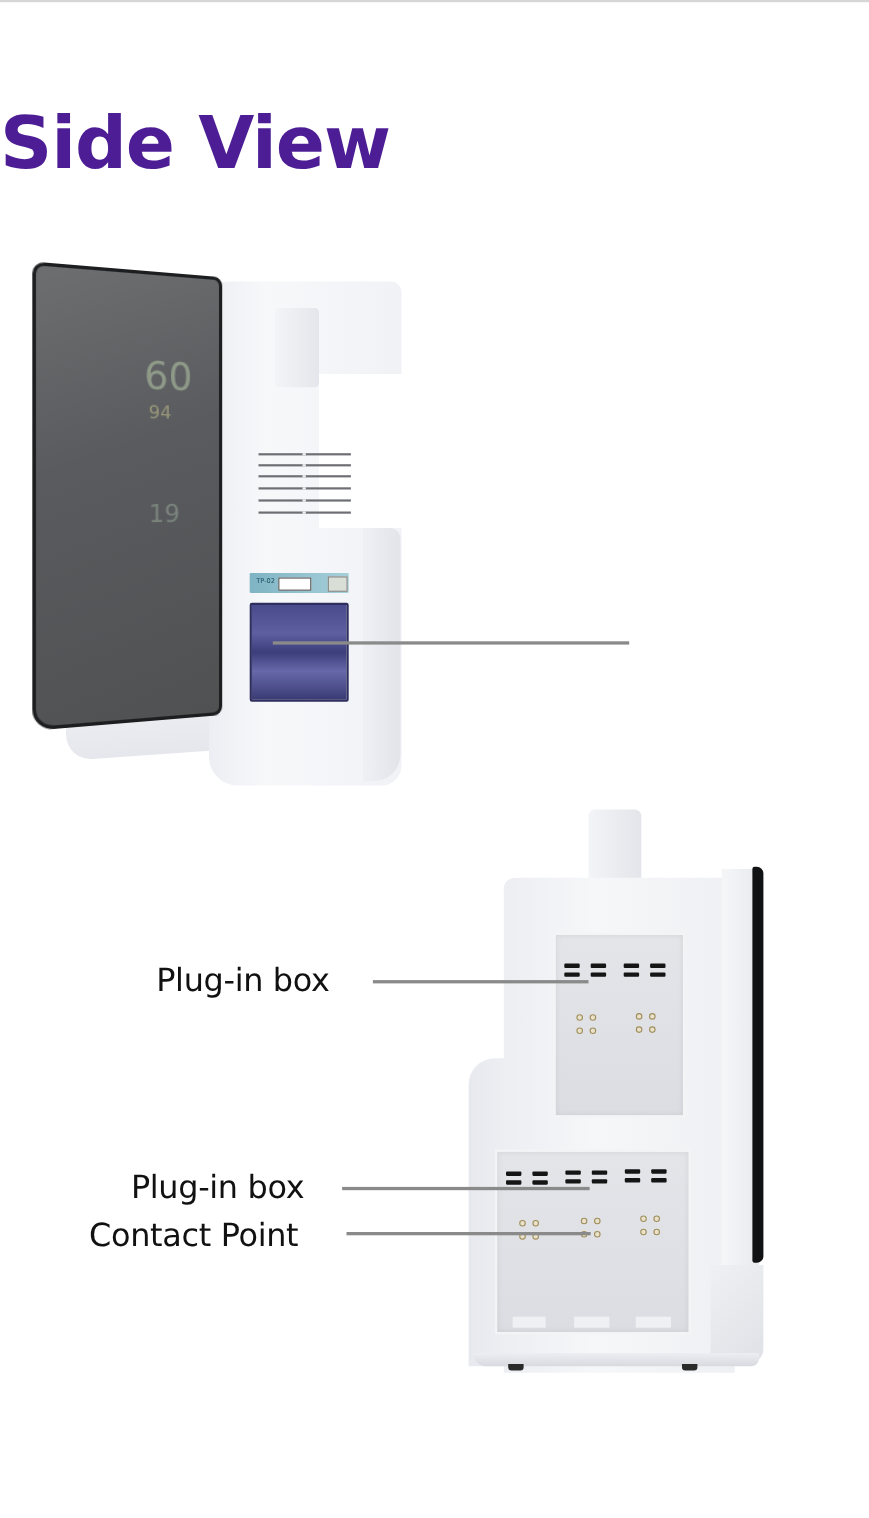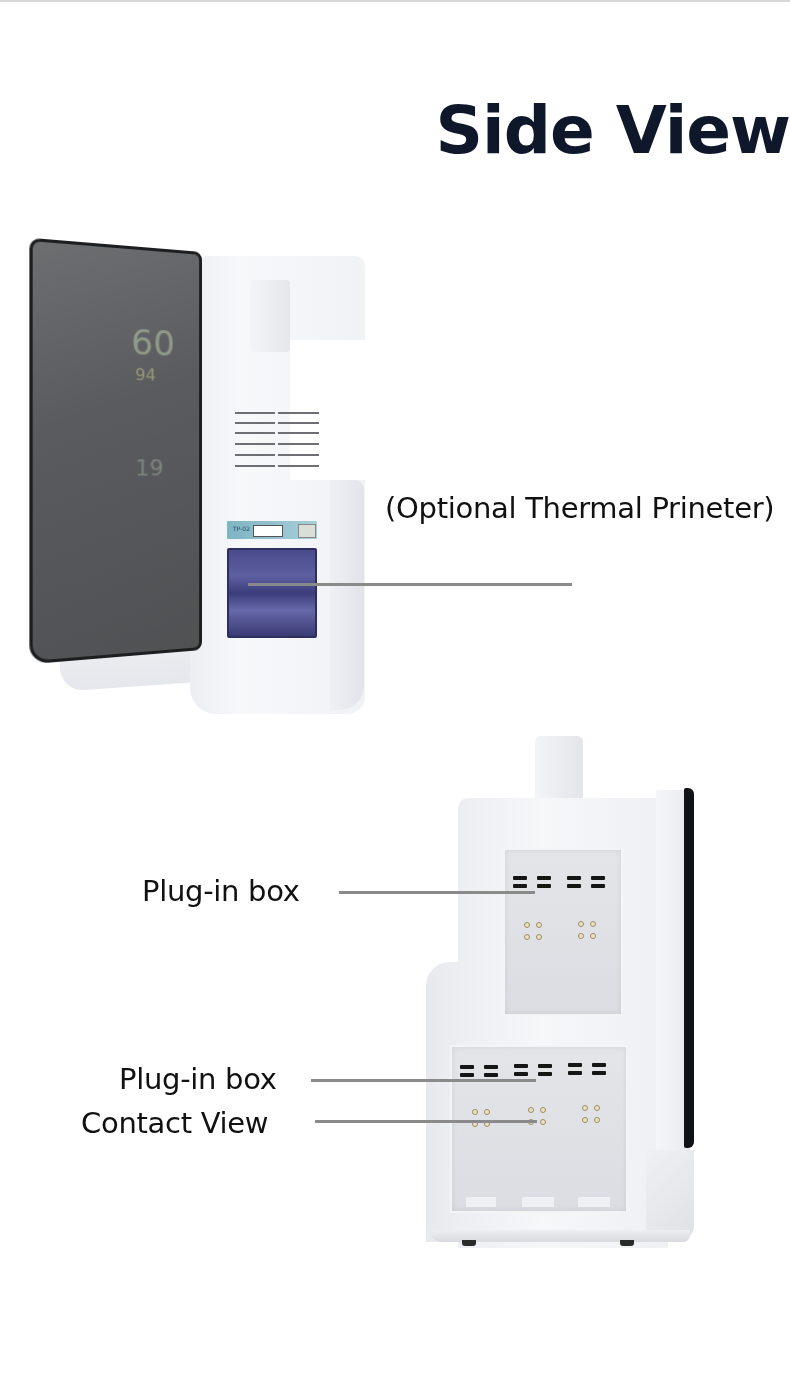--- a/index.html
+++ b/index.html
@@ -3,23 +3,23 @@
 <meta charset="utf-8">
 <style>
   html, body { margin:0; padding:0; }
   body {
     width:790px; height:1380px; position:relative; overflow:hidden;
     background:#ffffff;
     font-family:"Liberation Sans", "DejaVu Sans", sans-serif;
   }
   .topline { position:absolute; left:0; top:0; width:790px; height:2px; background:#d6d6d6; }
   .title {
-    position:absolute; left:0; top:88px; width:790px; text-align:right;
+    position:absolute; left:0; top:88px; width:790px; text-align:left;
     font-family:"DejaVu Sans", sans-serif; font-weight:bold; font-size:66px;
-    letter-spacing:-1px; color:#0f172a; line-height:86px;
+    letter-spacing:-1px; color:#4c1d95; line-height:86px;
   }
   .callout-text {
     position:absolute; color:#111; font-family:"DejaVu Sans", sans-serif;
     font-size:29px; line-height:36px; white-space:nowrap; letter-spacing:-0.3px;
   }
   .leader { position:absolute; height:3px; background:#8a8a8a; }
 
   
   .dev1 { position:absolute; left:0; top:0; }
   .d1-base {
@@ -141,21 +141,20 @@
   <div class="d1-printer"></div>
 
   <div class="d1-screen">
     <span class="scr-num" style="left:92px;top:70px;font-size:34px;color:#b8c9a8;">60</span>
     <span class="scr-num" style="left:96px;top:112px;font-size:16px;color:#c9c48e;">94</span>
     <span class="scr-num" style="left:96px;top:200px;font-size:22px;">19</span>
   </div>
 </div>
 
 <div class="callout-text" style="left:385px;top:490px;width:380px;text-align:center;">
-  <div>(Optional Thermal Prineter)</div>
 </div>
 <div class="leader" style="left:248px;top:583px;width:324px;"></div>
 
 <div>
   <div class="d2-handle"></div>
   <div class="d2-lower"></div>
   <div class="d2-upper"></div>
   <div class="d2-front"></div>
   <div class="d2-screen-edge"></div>
   <div class="d2-foot"></div>
@@ -212,14 +211,14 @@
     <div class="tab-notch" style="left:126px;width:32px;"></div>
   </div>
 </div>
 
 <div class="callout-text" style="left:142px;top:873px;">Plug-in box</div>
 <div class="leader" style="left:339px;top:891px;width:196px;"></div>
 
 <div class="callout-text" style="left:119px;top:1061px;">Plug-in box</div>
 <div class="leader" style="left:311px;top:1079px;width:225px;"></div>
 
-<div class="callout-text" style="left:81px;top:1105px;">Contact View</div>
+<div class="callout-text" style="left:81px;top:1105px;">Contact Point</div>
 <div class="leader" style="left:315px;top:1120px;width:222px;"></div>
 
 </body></html>

